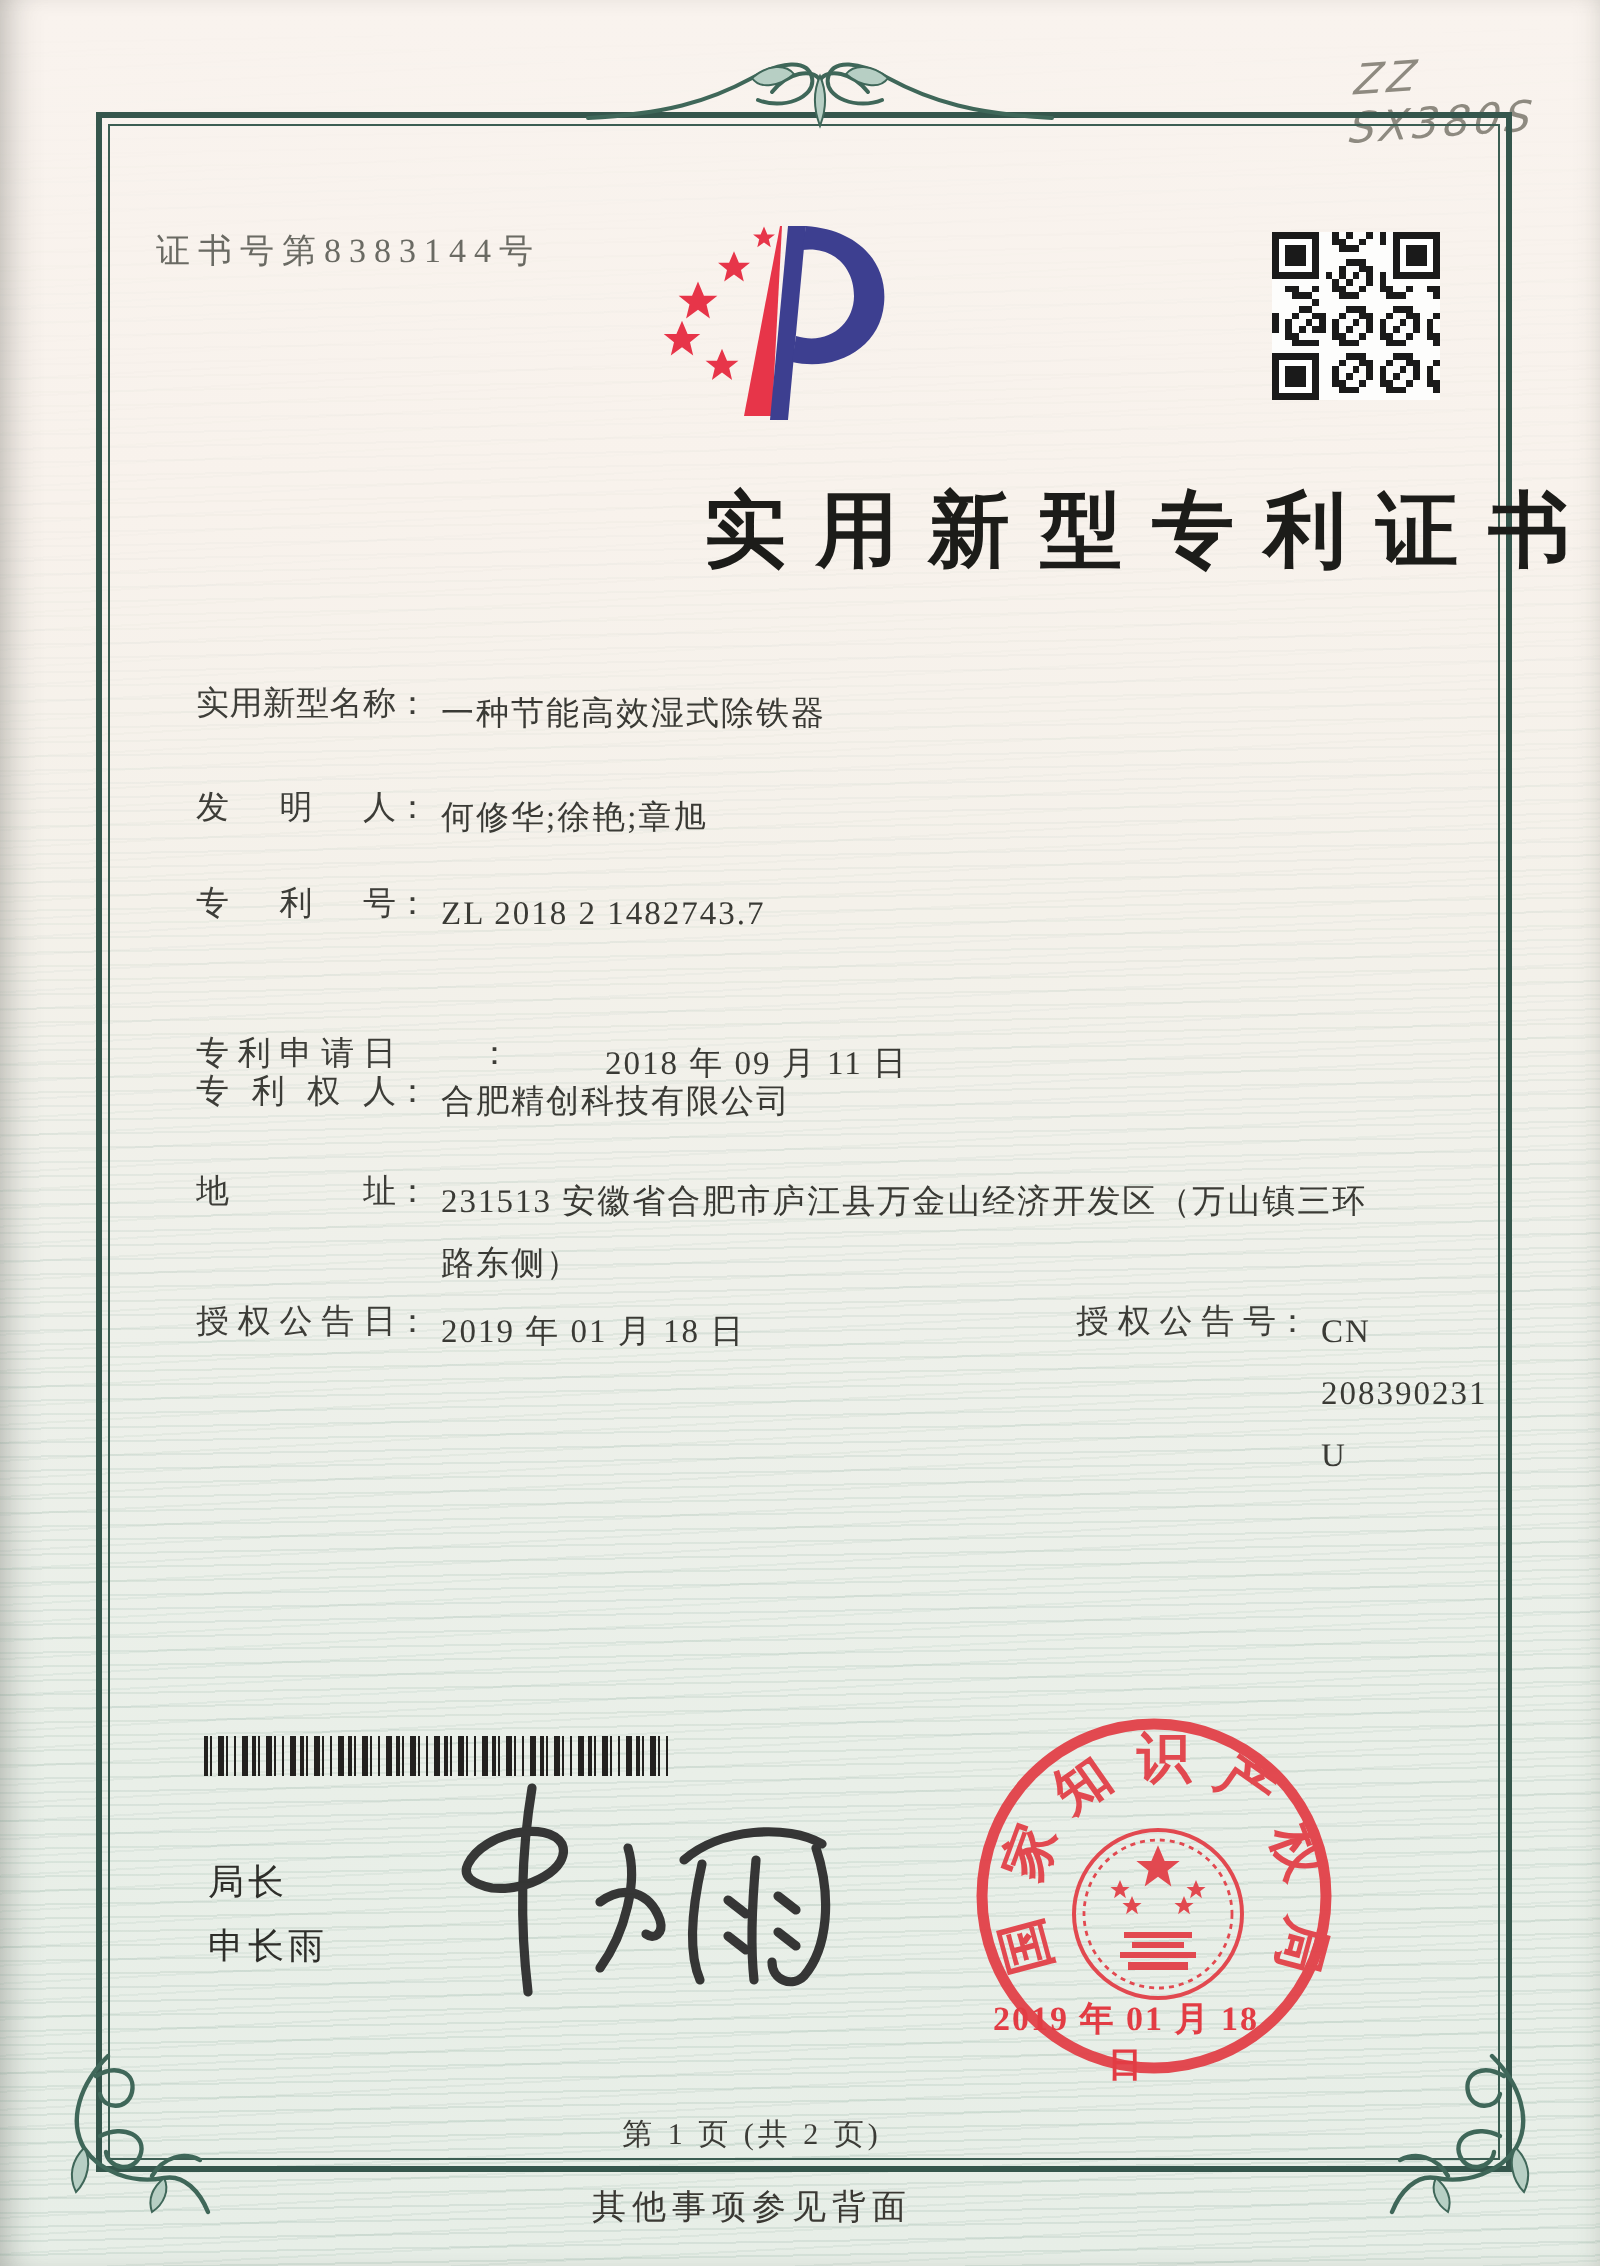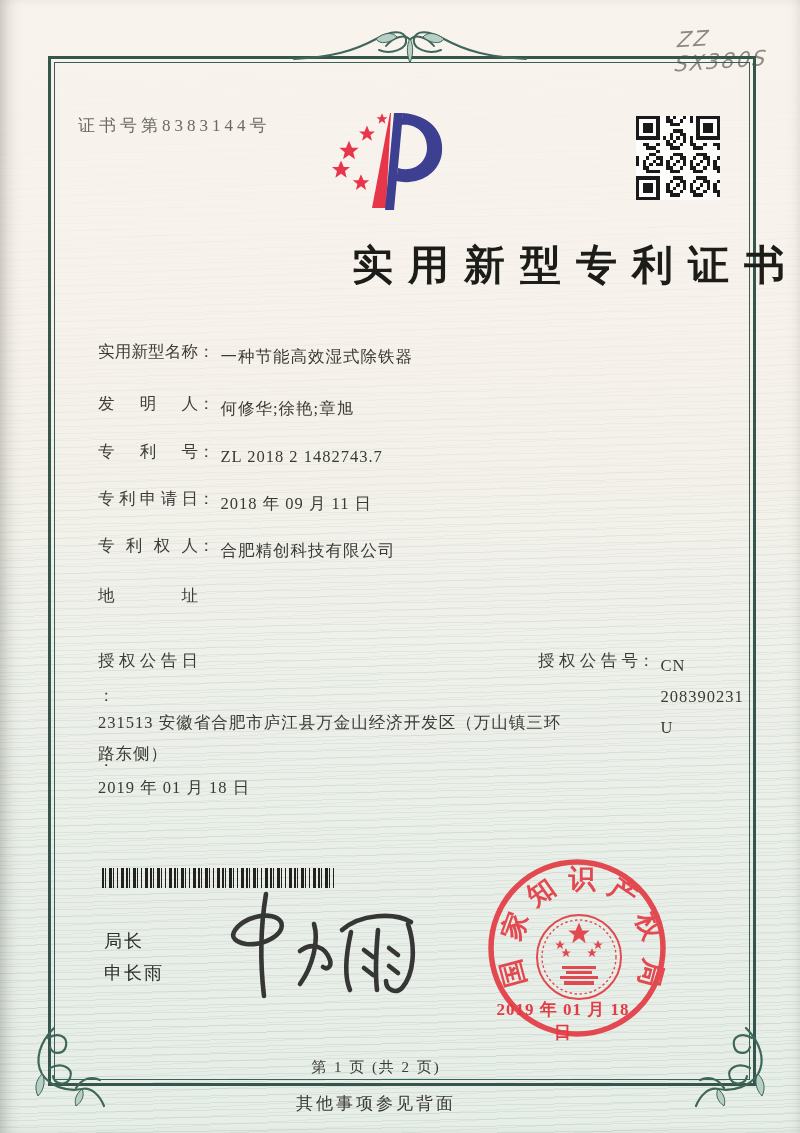--- a/index.html
+++ b/index.html
@@ -32,21 +32,21 @@
   #qr{position:absolute;left:636px;top:116px;width:84px;height:84px;background:#fdfdfc;}
   
   #title{position:absolute;left:0;top:238px;width:800px;text-align:right;
          font-size:41px;font-weight:bold;color:#1c1c19;letter-spacing:15px;text-indent:15px;}
   
   .frow{position:absolute;left:98px;font-size:16.5px;color:#3a3a35;display:flex;}
   .flabel{display:inline-block;width:100px;text-align:justify;text-align-last:justify;flex:0 0 100px;color:#3d3d38;}
   .fcolon{flex:0 0 auto;margin-right:6px;color:#3d3d38;}
   .fvalue{letter-spacing:1px;line-height:31px;}
   .fvalue.addr{width:478px;}
-  .grantgrp{display:flex;flex-direction:column;}
+  .grantgrp{display:flex;}
   #grantno{position:absolute;left:440px;top:0;display:flex;font-size:16.5px;}
   
   #paras{position:absolute;left:78px;top:672px;width:660px;font-size:16px;
          color:#34322d;line-height:29px;text-align:justify;}
   #paras p{margin:0 0 7px 0;text-indent:2.1em;}
   
   #barcode{position:absolute;left:102px;top:868px;width:233px;height:20px;
      background:repeating-linear-gradient(90deg,#23211f 0 2px,transparent 2px 3px,#23211f 3px 4px,transparent 4px 7px,#23211f 7px 10px,transparent 10px 11px,#23211f 11px 12px,transparent 12px 15px,#23211f 15px 16px,transparent 16px 19px,#23211f 19px 22px,transparent 22px 24px);}
   #director-title{position:absolute;left:104px;top:929px;font-size:18px;color:#2e2e2a;letter-spacing:2px;}
   #director-name{position:absolute;left:104px;top:961px;font-size:18px;color:#2e2e2a;letter-spacing:2px;}
@@ -302,31 +302,31 @@
   <div class="frow" style="top:393px;justify-content:space-between;">
     <span class="flabel">发明人</span>
       <span class="fcolon">：</span>
     <span class="fvalue">何修华;徐艳;章旭</span>
   </div>
   <div class="frow" style="top:441px;">
     <span class="flabel">专利号</span>
       <span class="fcolon">：</span>
     <span class="fvalue">ZL 2018 2 1482743.7</span>
   </div>
-  <div class="frow" style="top:488px;">
+  <div class="frow" style="top:516px;gap:41px;">
     <span class="flabel">专利申请日</span>
       <span class="fcolon">：</span>
     <span class="fvalue">2018 年 09 月 11 日</span>
   </div>
   <div class="frow" style="top:535px;">
     <span class="flabel">专利权人</span>
       <span class="fcolon">：</span>
     <span class="fvalue">合肥精创科技有限公司</span>
   </div>
-  <div class="frow" style="top:585px;flex-direction:column;">
+  <div class="frow" style="top:585px;">
     <span class="flabel">地址</span>
       <span class="fcolon">：</span>
     <span class="fvalue addr">231513 安徽省合肥市庐江县万金山经济开发区（万山镇三环路东侧）</span>
   </div>
   <div class="frow" style="top:650px;width:640px;">
     <span class="grantgrp">
       <span class="flabel">授权公告日</span>
         <span class="fcolon">：</span>
       <span class="fvalue">2019 年 01 月 18 日</span>
     </span>

